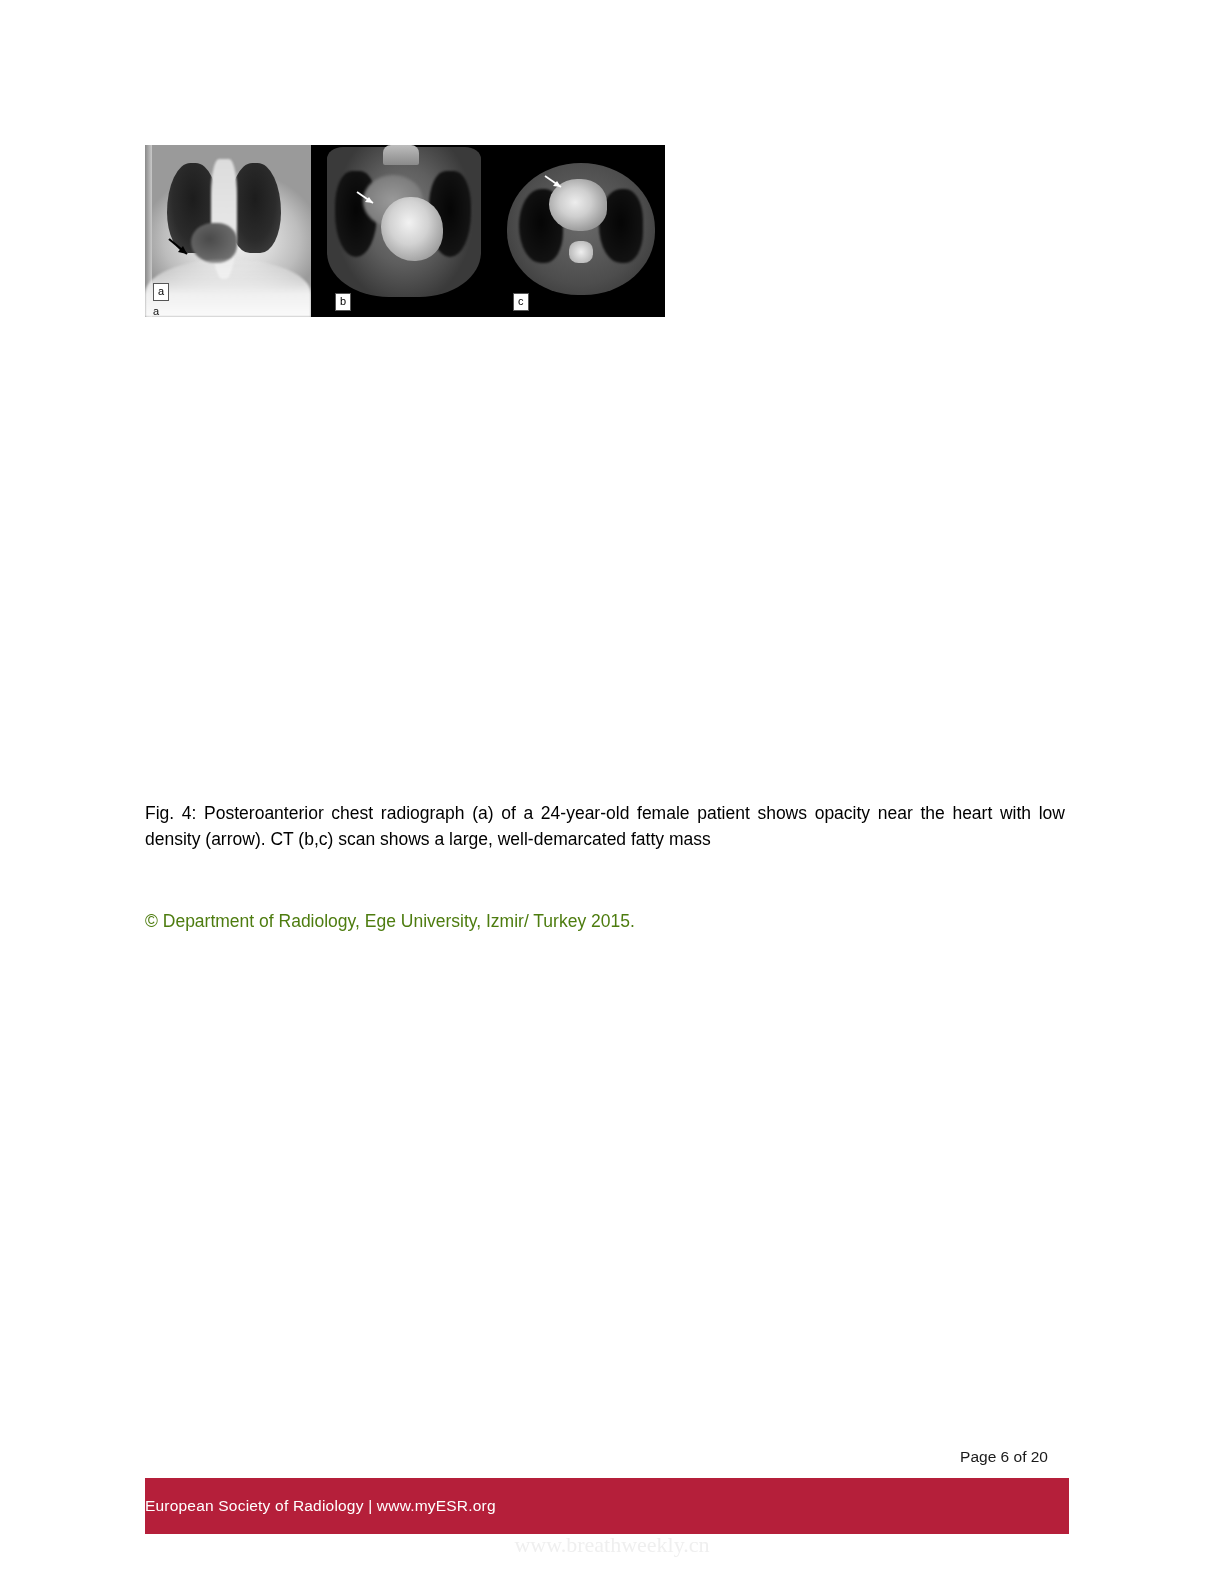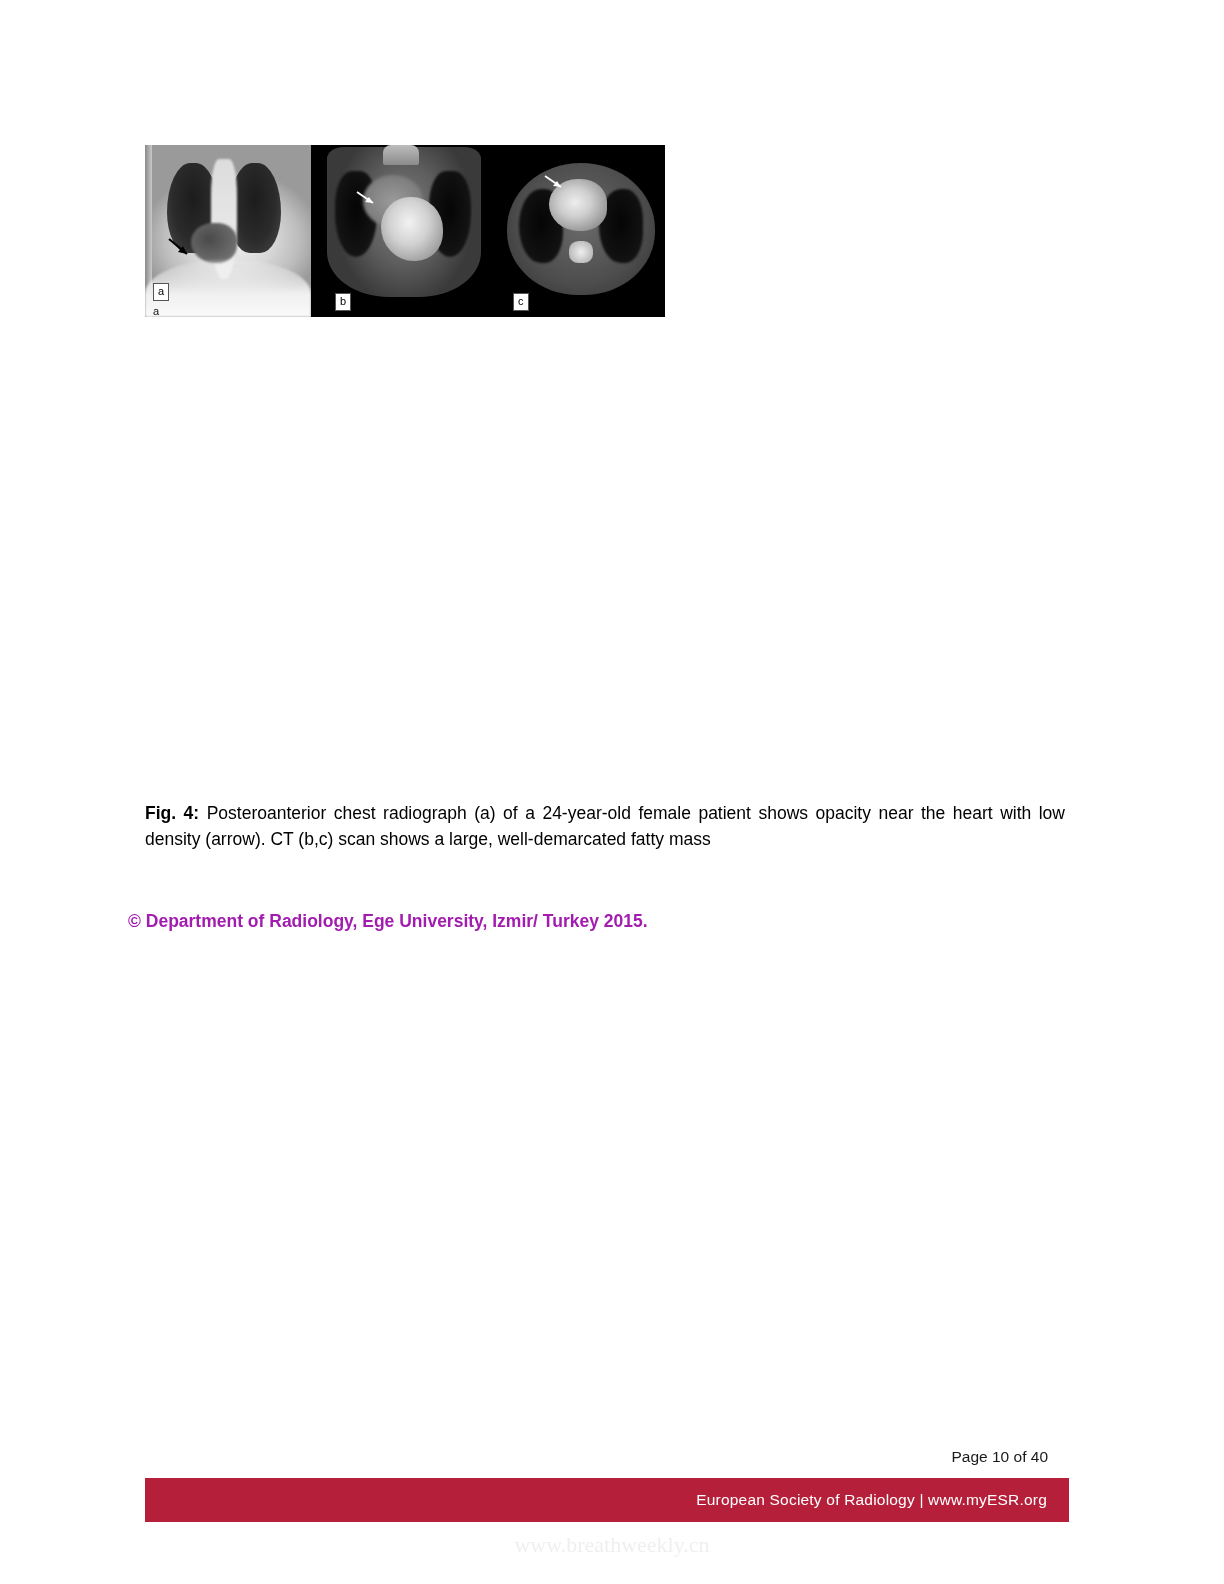--- a/index.html
+++ b/index.html
@@ -195,51 +195,49 @@
   .caption {
     position: absolute;
     left: 145px;
     top: 800px;
     width: 920px;
     font-size: 17.5px;
     line-height: 26px;
     color: #000;
     text-align: justify;
   }
-  .caption .fig-label { font-weight: bold; }
+  .caption .fig-label { font-weight: normal; }
   .copyright {
     position: absolute;
-    left: 128px;
+    left: 145px;
     top: 908px;
     width: 920px;
     font-size: 17.5px;
     line-height: 26px;
-    color: #a21caf;
-    font-weight: bold;
+    color: #4d7c0f;
   }
 
   
   .page-number {
     position: absolute;
     right: 176px;
     top: 1448px;
     font-size: 15.5px;
     color: #1a1a1a;
   }
   .footer-bar {
     position: absolute;
     left: 145px;
     top: 1478px;
     width: 924px;
-    height: 44px;
+    height: 56px;
     background: #b51f3a;
     color: #ffffff;
     display: flex;
     align-items: center;
-    justify-content: flex-end;
     padding-right: 22px;
     font-size: 15.5px;
     letter-spacing: 0.2px;
   }
   .watermark {
     position: absolute;
     left: 0;
     top: 1532px;
     width: 1224px;
     text-align: center;
@@ -297,19 +295,19 @@
       <div class="label-box">c</div>
     </div>
   </div>
 
   <div class="caption">
     <span class="fig-label">Fig. 4:</span><span> Posteroanterior chest radiograph (a) of a 24-year-old female patient shows opacity near the heart with low density (arrow). CT (b,c) scan shows a large, well-demarcated fatty mass</span>
   </div>
 
   <div class="copyright">© Department of Radiology, Ege University, Izmir/ Turkey 2015.</div>
 
-  <div class="page-number">Page 10 of 40</div>
+  <div class="page-number">Page 6 of 20</div>
   <div class="footer-bar">
     <span>European Society of Radiology | www.myESR.org</span>
   </div>
 
   <div class="watermark">www.breathweekly.cn</div>
 </div>
 
 </body></html>

